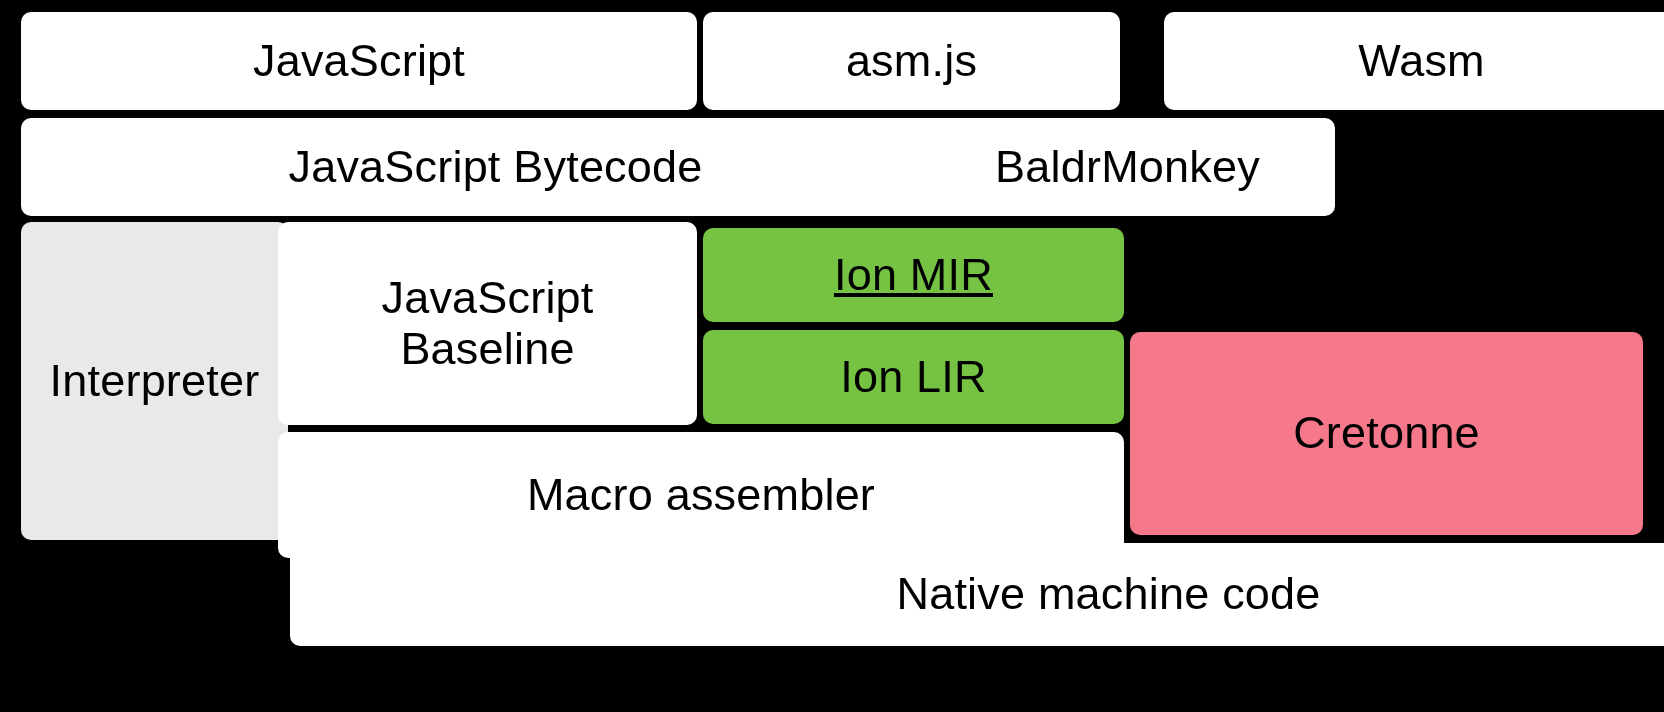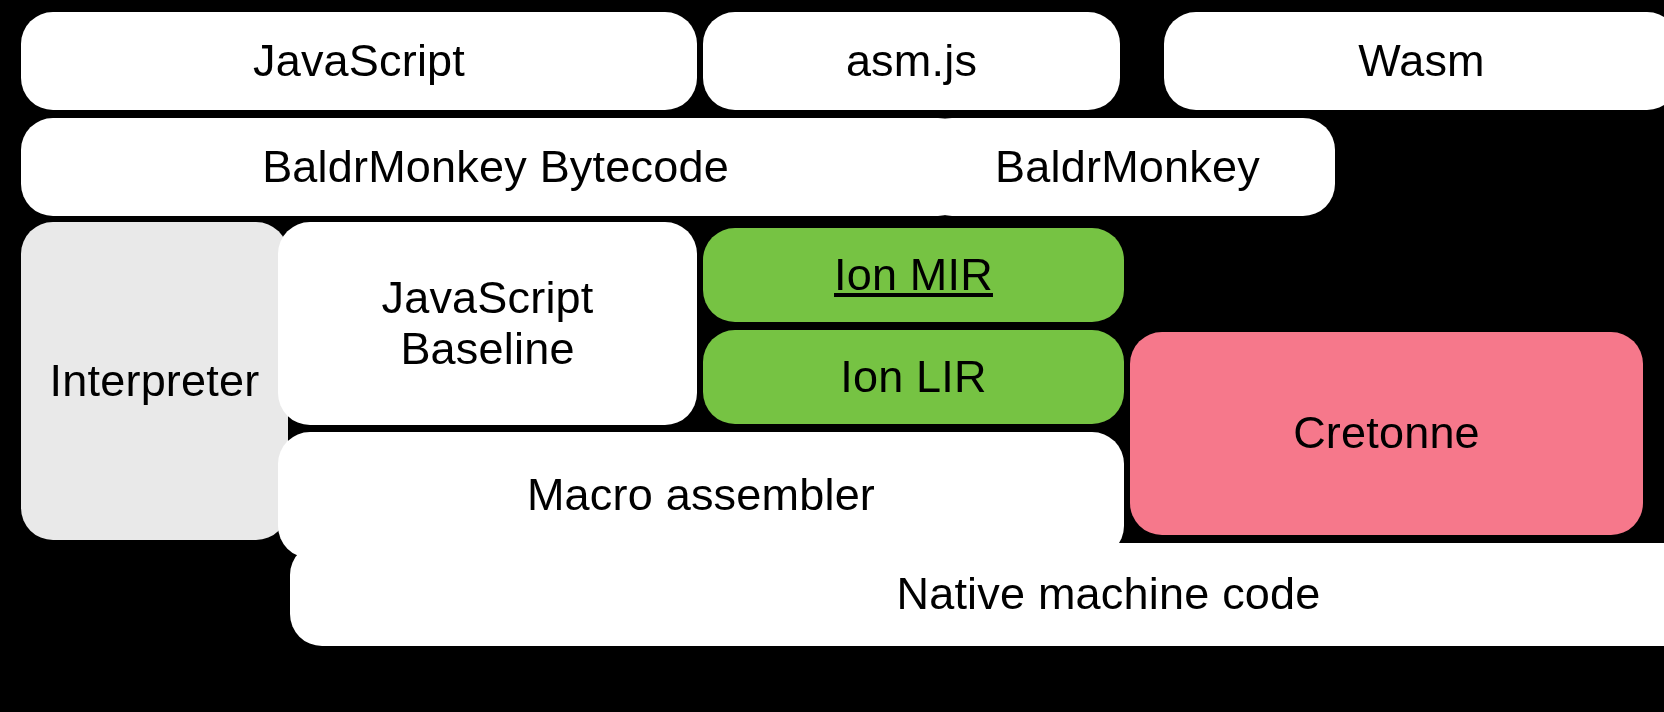--- a/index.html
+++ b/index.html
@@ -15,21 +15,21 @@
   }
   #diagram {
     position: relative;
     width: 1664px;
     height: 712px;
     background: #000000;
   }
   .node {
     position: absolute;
     box-sizing: border-box;
-    border-radius: 32px;
+    border-radius: 10px;
     display: flex;
     align-items: center;
     justify-content: center;
     text-align: center;
     color: #000000;
     font-size: 45px;
     line-height: 1.12;
     letter-spacing: 0.2px;
     white-space: pre-line;
     padding: 2px 24px;
@@ -50,21 +50,21 @@
 
   <div class="node fill-white" style="left:703px; top:12px; width:417px; height:98px;">
     <span>asm.js</span>
   </div>
 
   <div class="node fill-white" style="left:1128px; top:12px; width:515px; height:98px;margin-left:36px;">
     <span>Wasm</span>
   </div>
 
   <div class="node fill-white" style="left:21px; top:118px; width:949px; height:98px;">
-    <span>BaldrMonkey Bytecode</span>
+    <span>JavaScript Bytecode</span>
   </div>
 
   <div class="node fill-white" style="left:920px; top:118px; width:415px; height:98px;">
     <span>BaldrMonkey</span>
   </div>
 
   <div class="node fill-gray" style="left:21px; top:222px; width:267px; height:318px;">
     <span>Interpreter</span>
   </div>
 

